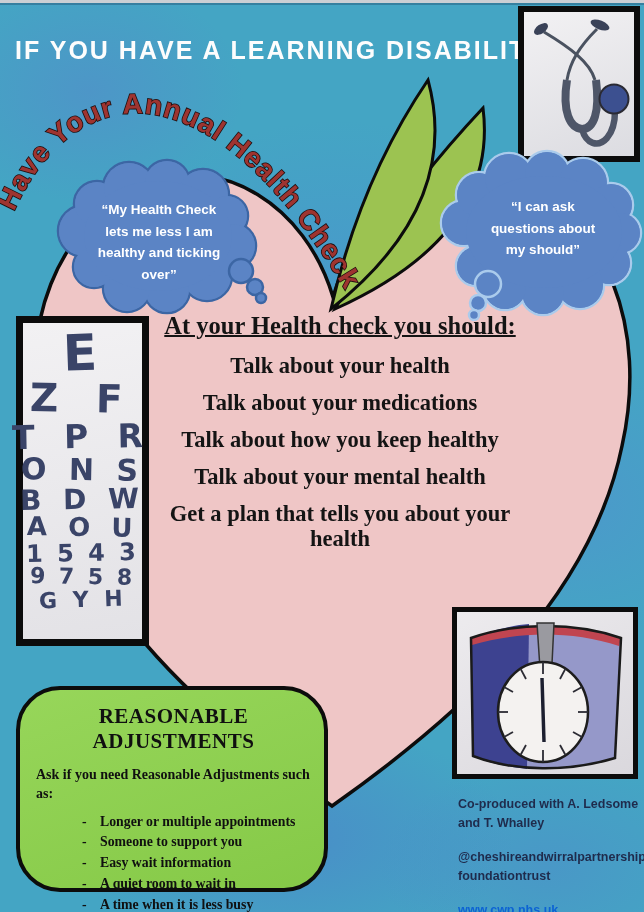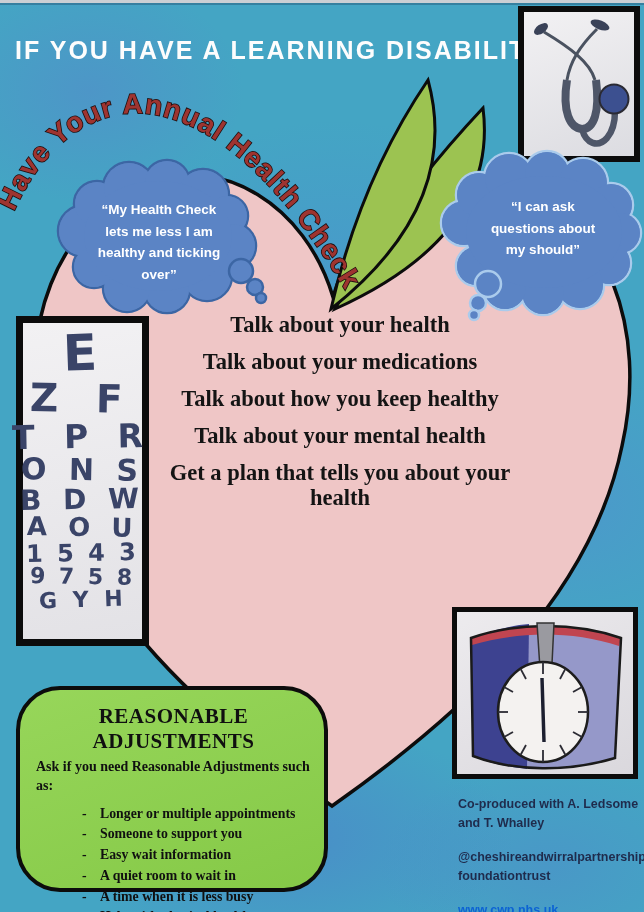--- a/index.html
+++ b/index.html
@@ -67,21 +67,21 @@
   .bubble-text.left{left:94px;top:199px;width:130px;}
   .bubble-text.right{left:482px;top:196px;width:122px;}
 
   .adjust-box{
     position:absolute;left:16px;top:686px;width:312px;height:206px;z-index:5;box-sizing:border-box;
     background:linear-gradient(160deg,#97D65A,#85C947);
     border:4px solid #0c0c0c;border-radius:44px;
     font-family:"Liberation Serif",serif;font-weight:bold;color:#101010;
     padding:10px 13px 10px 16px;
   }
-  .adjust-title{text-align:center;font-size:21px;letter-spacing:.5px;margin-top:4px;margin-bottom:4px;}
+  .adjust-title{text-align:center;font-size:21px;letter-spacing:.5px;margin-top:4px;margin-bottom:12px;}
   .adjust-intro{font-size:14px;line-height:1.35;margin-bottom:8px;font-family:Liberation Serif, serif;}
   .adjust-list{margin:0;padding:0;list-style:none;}
   .adjust-list li{font-size:13.8px;line-height:1.5;padding-left:46px;display:flex;}
   .adjust-list .dash{width:18px;flex:0 0 18px;}
 
   .credits{
     position:absolute;left:458px;top:795px;width:196px;z-index:3;
     font-size:12.5px;font-weight:bold;color:#1F2B4C;line-height:1.55;
   }
   .credits p{margin:0 0 14px 0;}
@@ -101,20 +101,21 @@
     <path d="M 331,309 Q 360,180 428,80 Q 462,205 331,309 Z" fill="#9CC351" stroke="#0c0c0c" stroke-width="3"></path>
     <path id="arcPath" d="M 14,212 C 70,85 205,48 352,302" fill="none"></path>
     <text class="arc-text">
       <textPath href="#arcPath">Have Your Annual Health Check</textPath>
     </text>
   </svg>
 
   <div class="poster-title">IF YOU HAVE A LEARNING DISABILITY</div>
 
   <div class="heart-text">
+    <div class="heart-heading">At your Health check you should:</div>
     <div class="heart-item">Talk about your health</div>
     <div class="heart-item">Talk about your medications</div>
     <div class="heart-item">Talk about how you keep healthy</div>
     <div class="heart-item">Talk about your mental health</div>
     <div class="heart-item w6">Get a plan that tells you about your health</div>
   </div>
 
   <div class="framed eye-chart">
     <div class="ec-row ec-r0">E</div>
     <div class="ec-row ec-r1">Z F</div>

